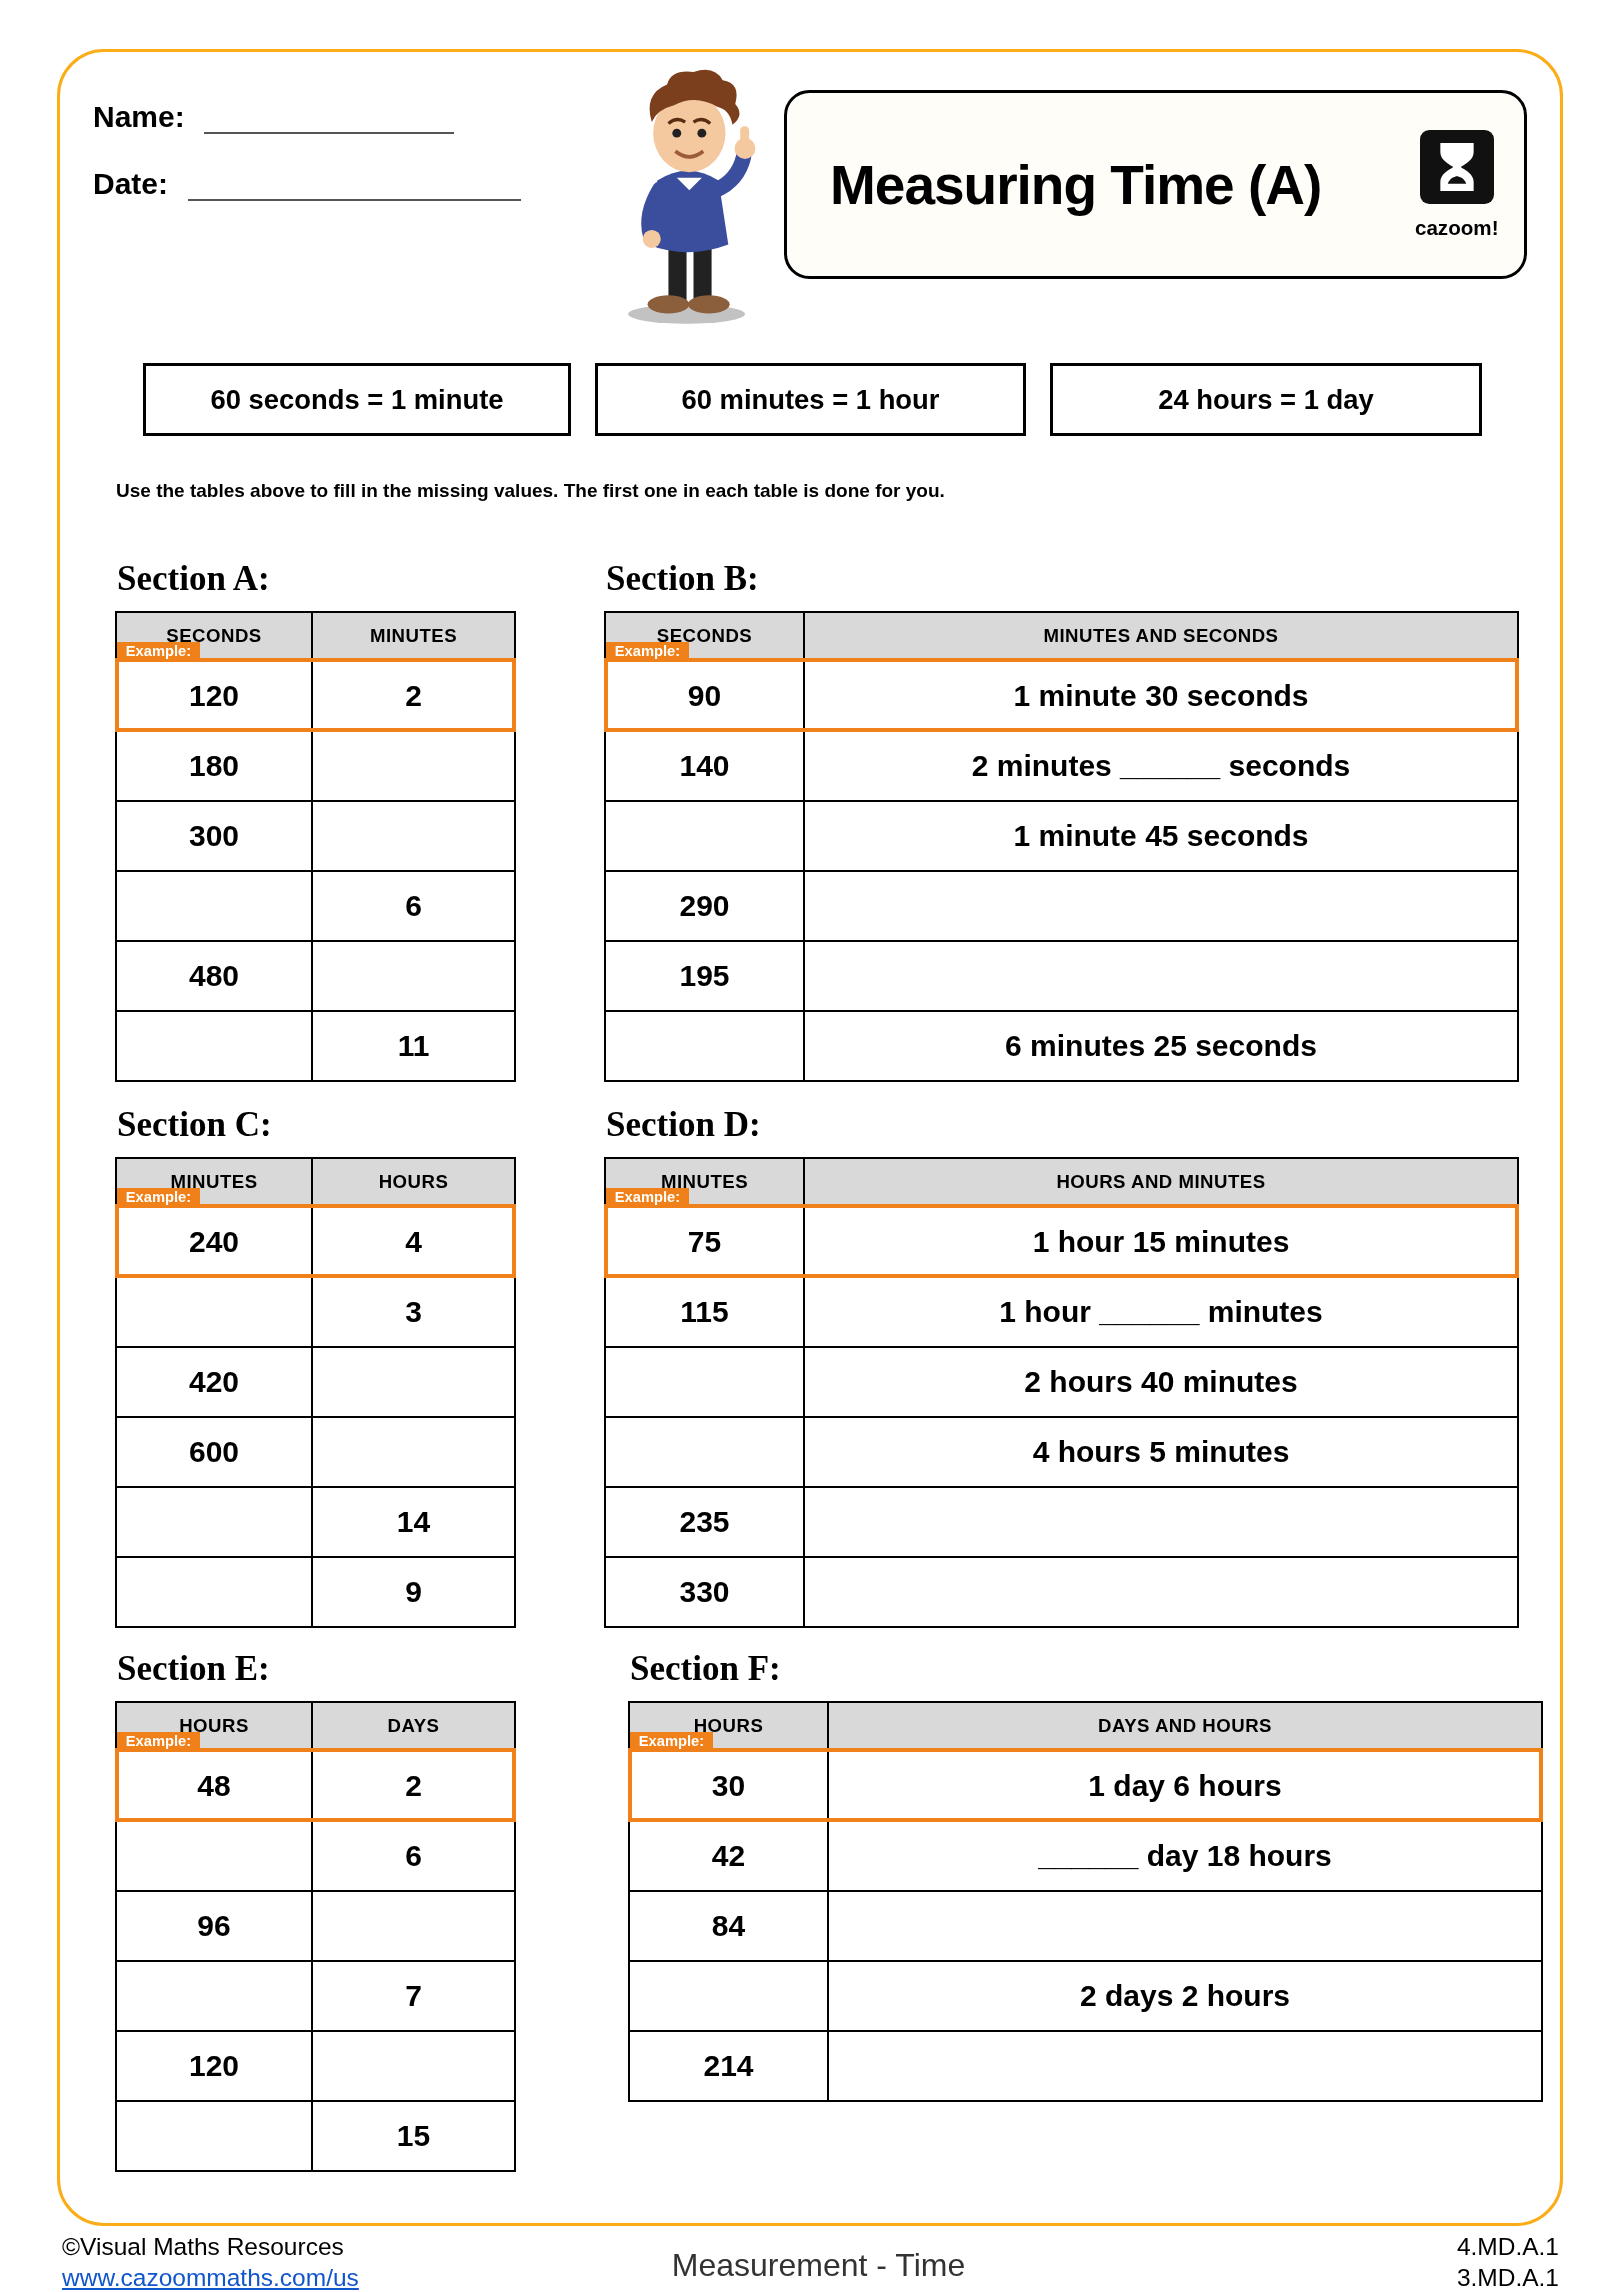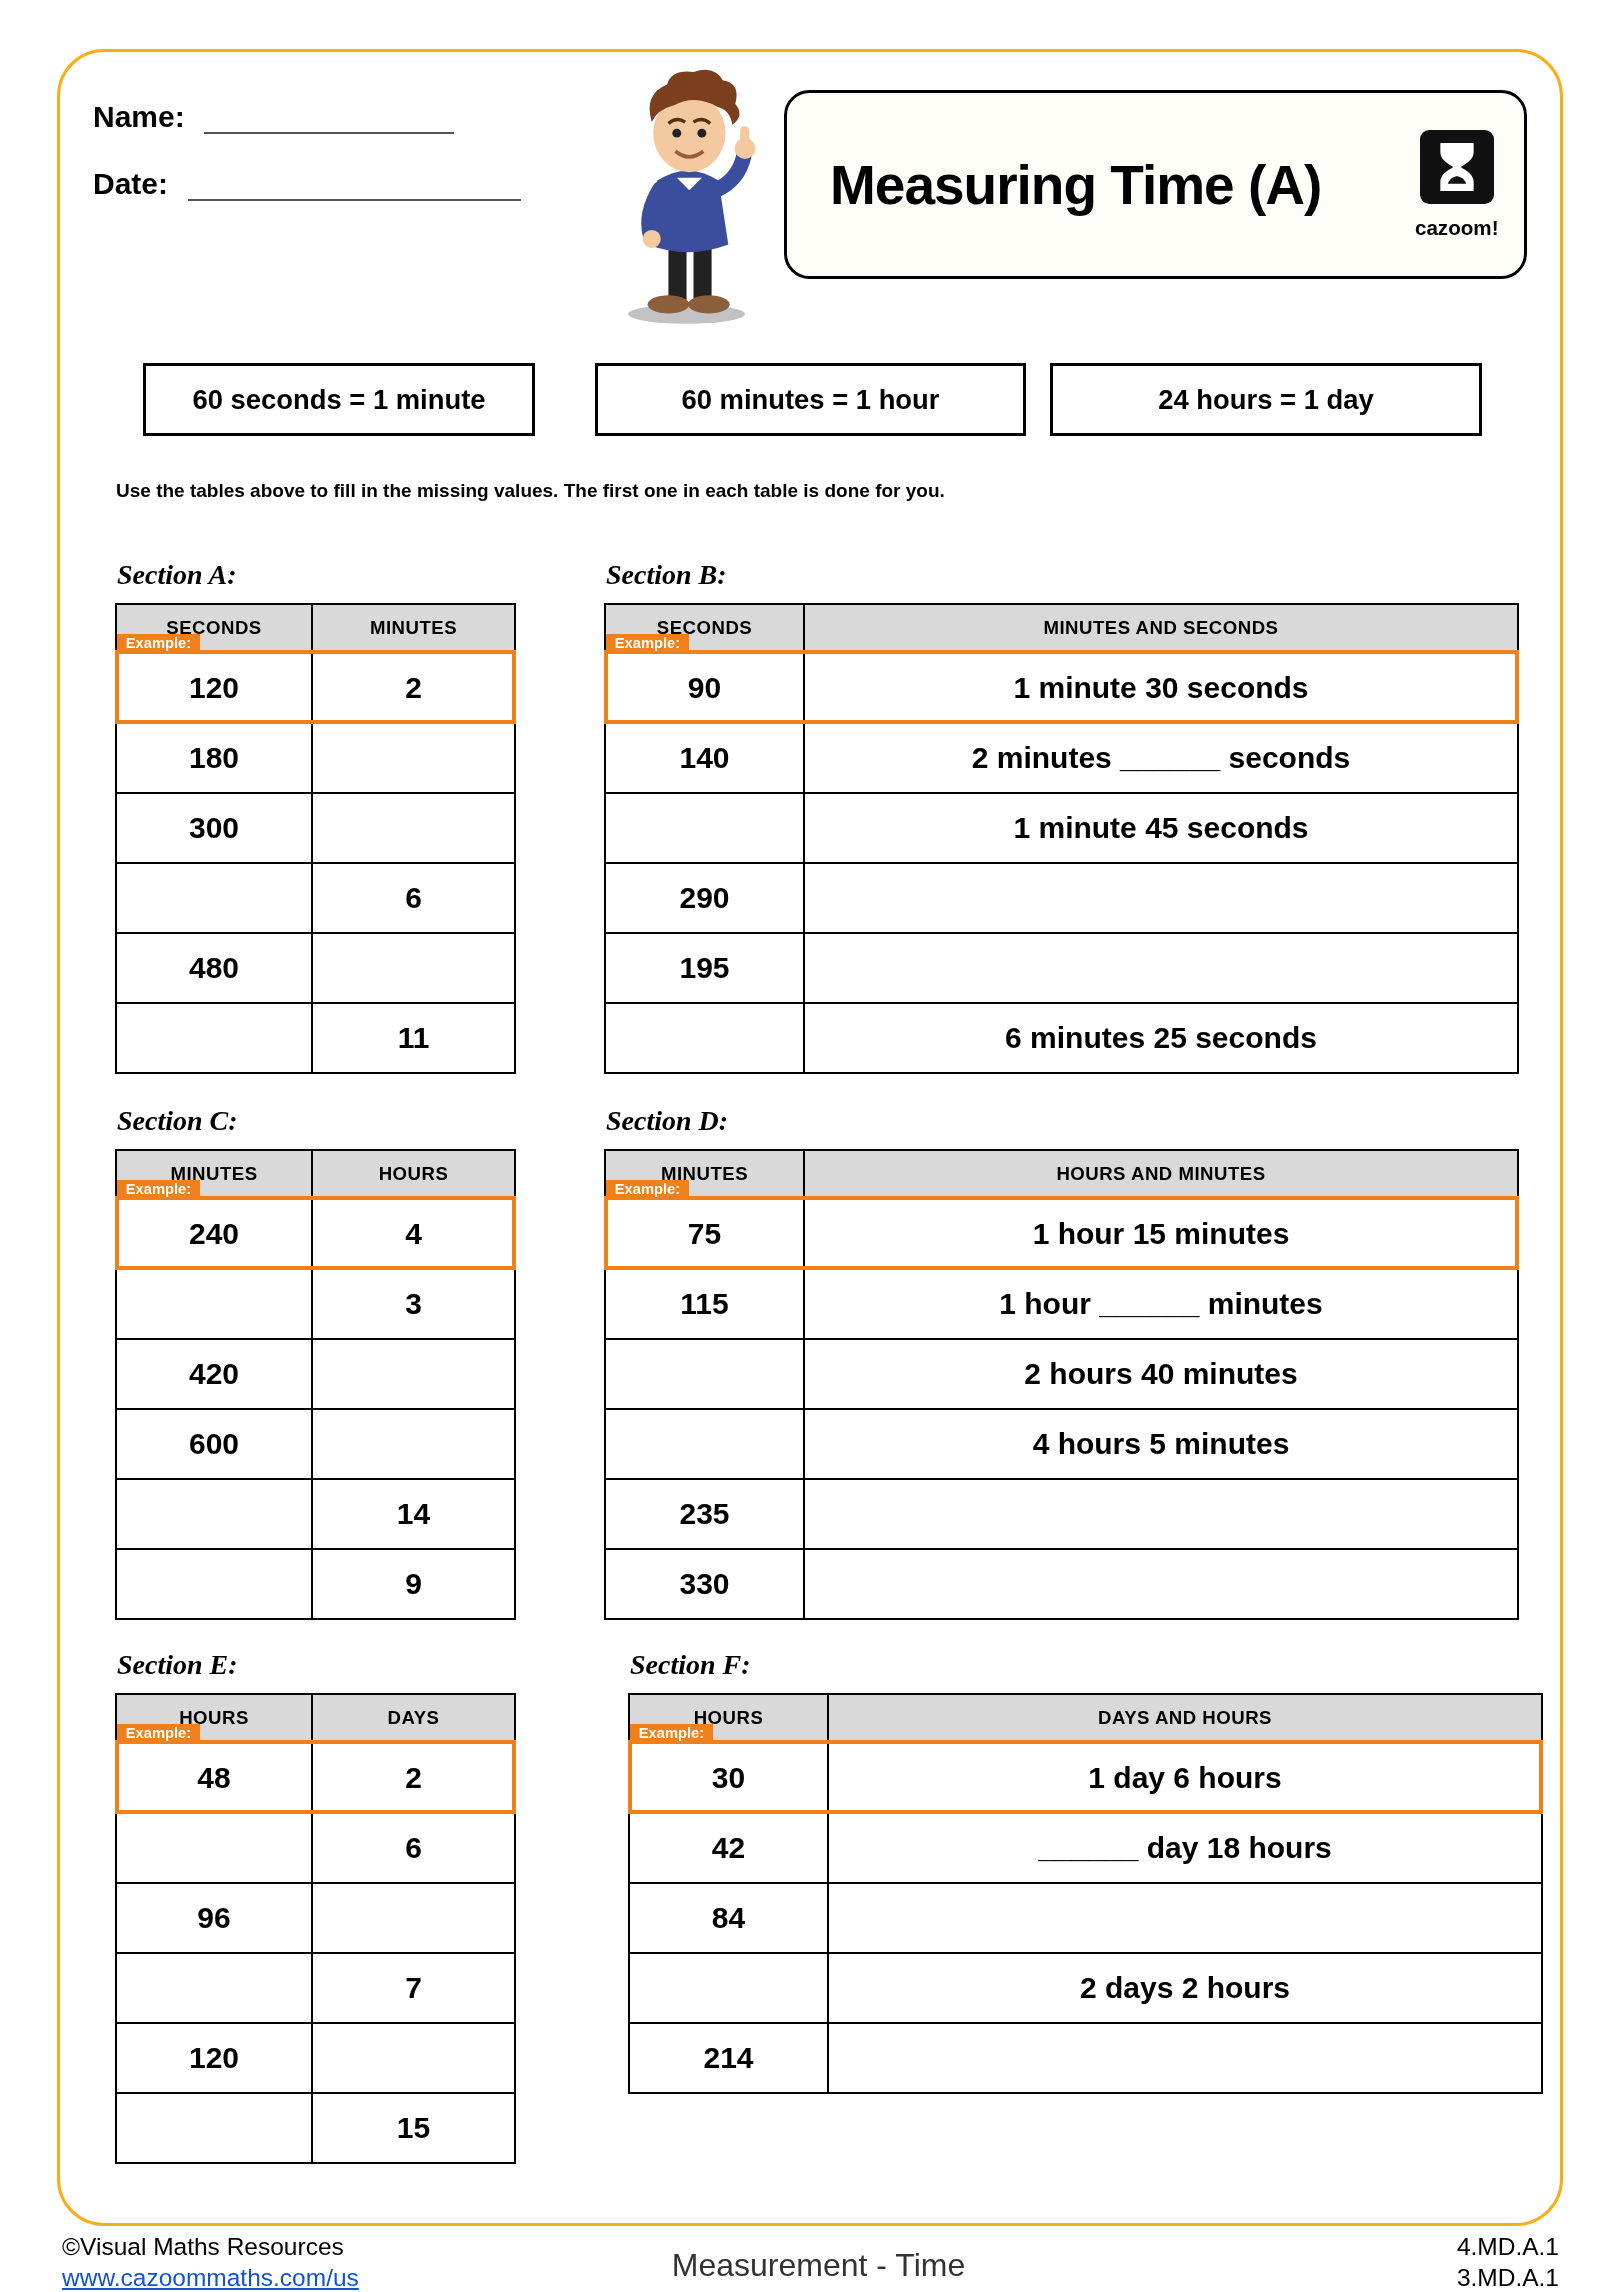--- a/index.html
+++ b/index.html
@@ -31,37 +31,37 @@
   .logo-block { display:flex; flex-direction:column; align-items:center; gap:12px;margin-left:35px; }
   .logo-icon { width:74px; height:74px; }
   .logo-text { font-size:20.6px; font-weight:bold; }
 
   
   .fact-box {
     position:absolute; top:363px; height:73px; border:3.9px solid #000; box-sizing:border-box;
     display:flex; align-items:center; justify-content:center;
     font-size:27.4px; font-weight:bold; background:#fff;
   }
-  #fact-0 { left:143px; width:392px; }
+  #fact-0 { left:143px; width:428px; }
   #fact-1 { left:595px; width:431px; }
   #fact-2 { left:1050px; width:432px; }
 
   .instructions { position:absolute; left:116px; top:480px; width:1431px; font-size:19px; font-weight:bold; }
 
   
   .section { position:absolute; }
   #secA { left:115px; top:559px; }
   #secB { left:604px; top:559px; }
   #secC { left:115px; top:1105px; }
   #secD { left:604px; top:1105px; }
   #secE { left:115px; top:1649px; }
   #secF { left:604px; top:1649px;margin-left:24px; }
   .section-title {
-    font-family:"Liberation Serif", serif; font-style:italic; font-weight:bold;
-    font-size:28px; margin:0 0 11.8px 2px;
+    font-family:"Liberation Serif", serif; font-weight:bold;
+    font-size:35px; margin:0 0 11.8px 2px;
   }
   .table { border:2.9px solid #000; background:#fff; }
   .narrow { width:397px; }
   .wide   { width:911px; }
   .trow { display:flex; position:relative; }
   .tcell {
     box-sizing:border-box; display:flex; align-items:center; justify-content:center;
     border-right:2px solid #000;
   }
   .tcell:last-child { border-right:none; }

